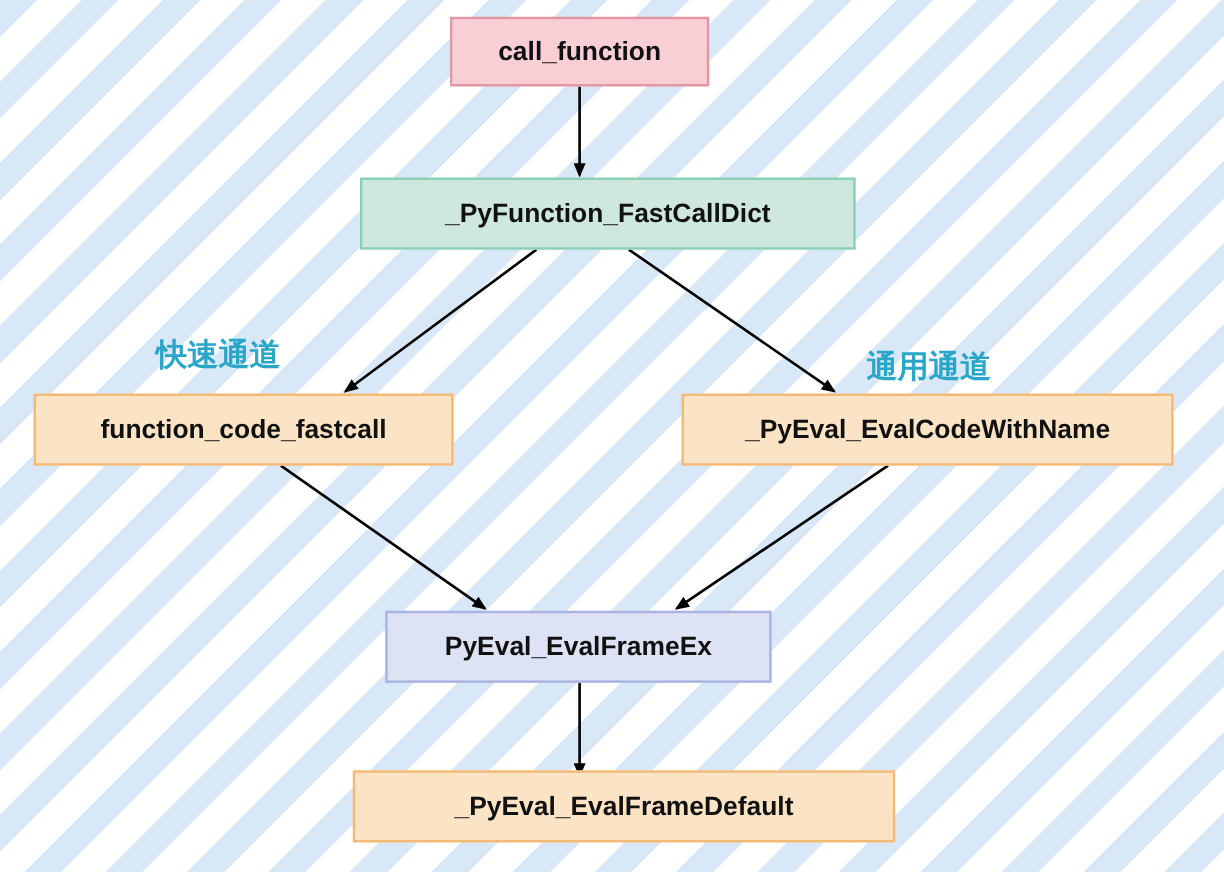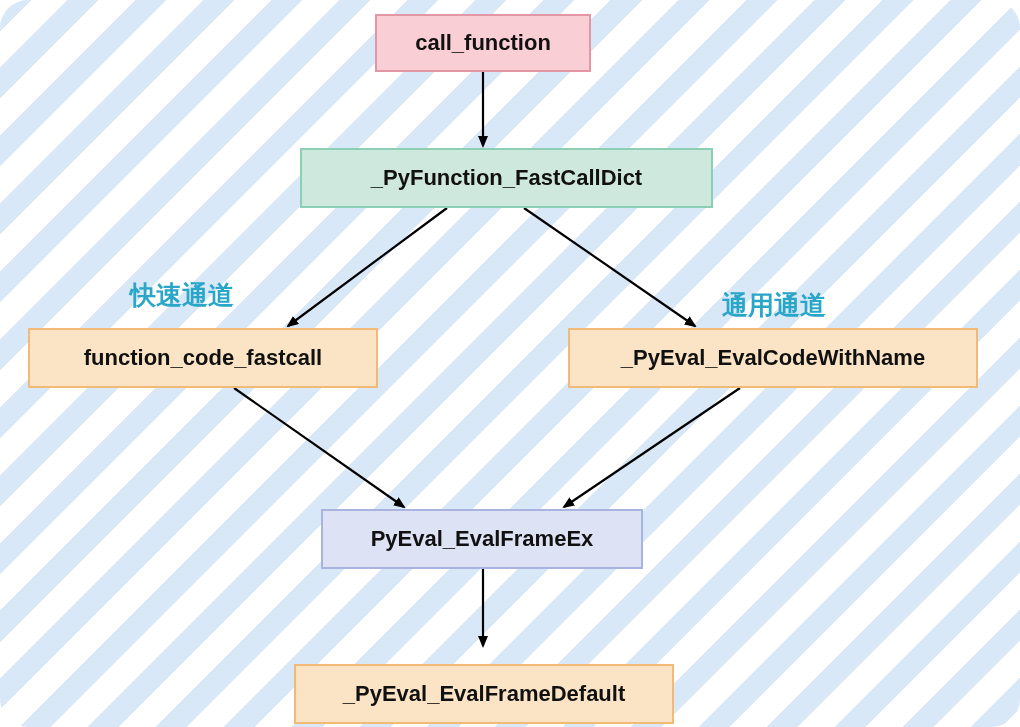--- a/index.html
+++ b/index.html
@@ -13,21 +13,20 @@
     position: relative;
     width: 1020px; height: 727px;
     background: #fff;
     background-image: repeating-linear-gradient(
       135deg,
       rgba(210,228,246,0.85) 0px,
       rgba(210,228,246,0.85) 22px,
       rgba(255,255,255,0.95) 22px,
       rgba(255,255,255,0.95) 48px
     );
-    border-radius: 28px;
   }
   .node {
     position: absolute;
     display: flex;
     align-items: center;
     justify-content: center;
     font-weight: 700;
     font-size: 22px;
     color: #111;
     border: 2px solid;
@@ -81,21 +80,21 @@
   </div>
 
   <div class="node" id="n-evalcode" style="left: 568px; top: 328px; width: 410px; height: 60px; background: rgb(251, 228, 197); border-color: rgb(242, 185, 119);">
     <span>_PyEval_EvalCodeWithName</span>
   </div>
 
   <div class="node" id="n-evalframeex" style="left: 321px; top: 509px; width: 322px; height: 60px; background: rgb(221, 226, 244); border-color: rgb(169, 179, 224);">
     <span>PyEval_EvalFrameEx</span>
   </div>
 
-  <div class="node" id="n-evalframedefault" style="left: 294px; top: 664px; width: 380px; height: 60px; background: rgb(251, 228, 197); border-color: rgb(242, 185, 119);">
+  <div class="node" id="n-evalframedefault" style="left: 294px; top: 642px; width: 452px; height: 60px; background: rgb(251, 228, 197); border-color: rgb(242, 185, 119);">
     <span>_PyEval_EvalFrameDefault</span>
   </div>
 
   <div class="label" id="l-left" style="left: 130px; top: 278px; text-align: right;">快速通道</div>
 
   <div class="label" id="l-right" style="left: 722px; top: 288px;">通用通道</div>
 
 </div>
 
 </body></html>

